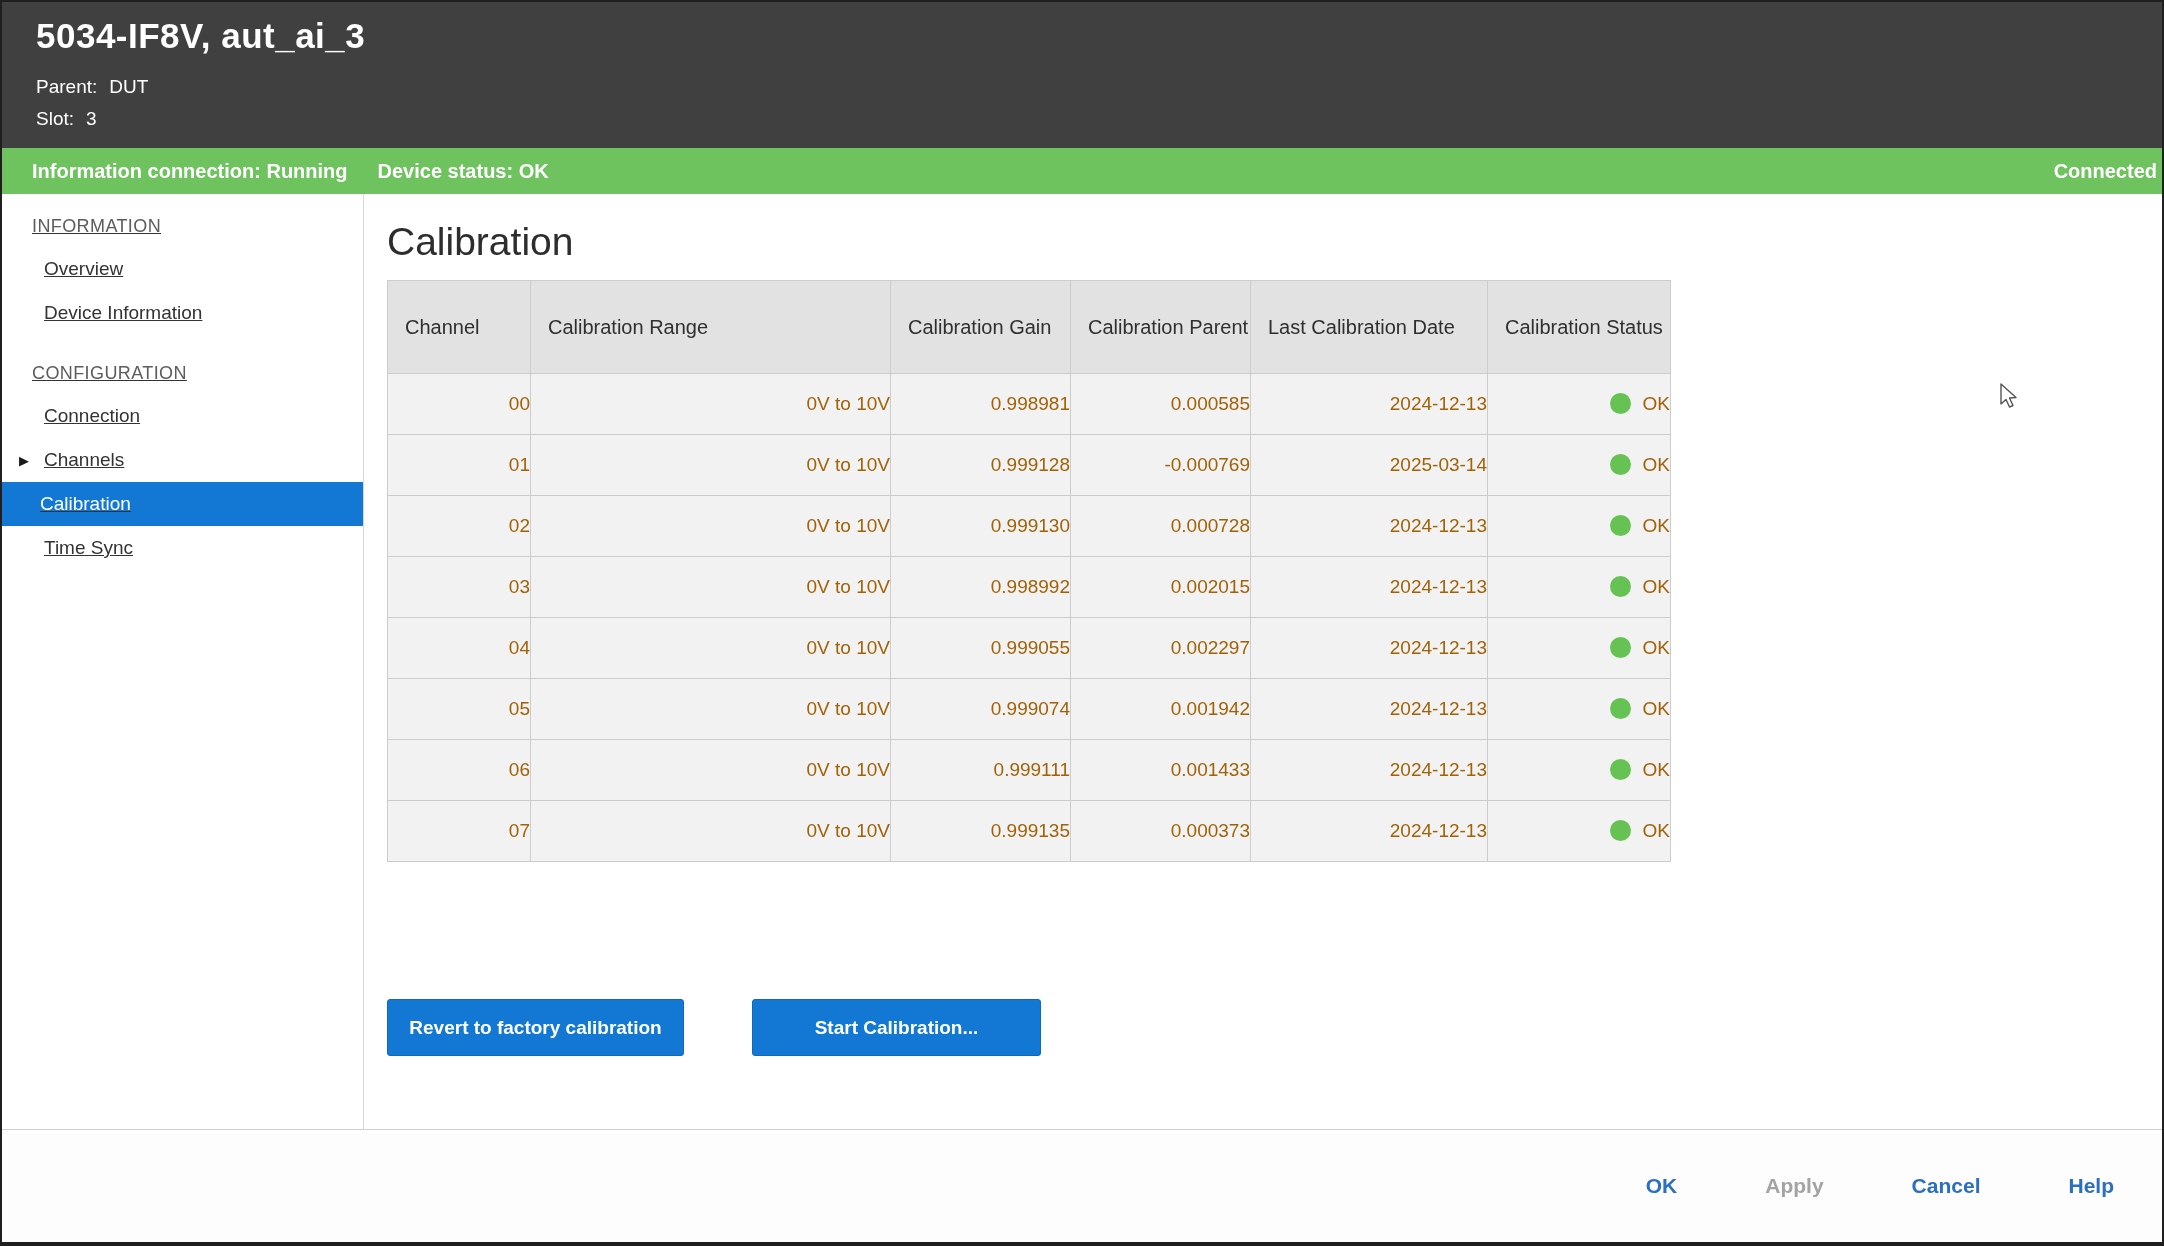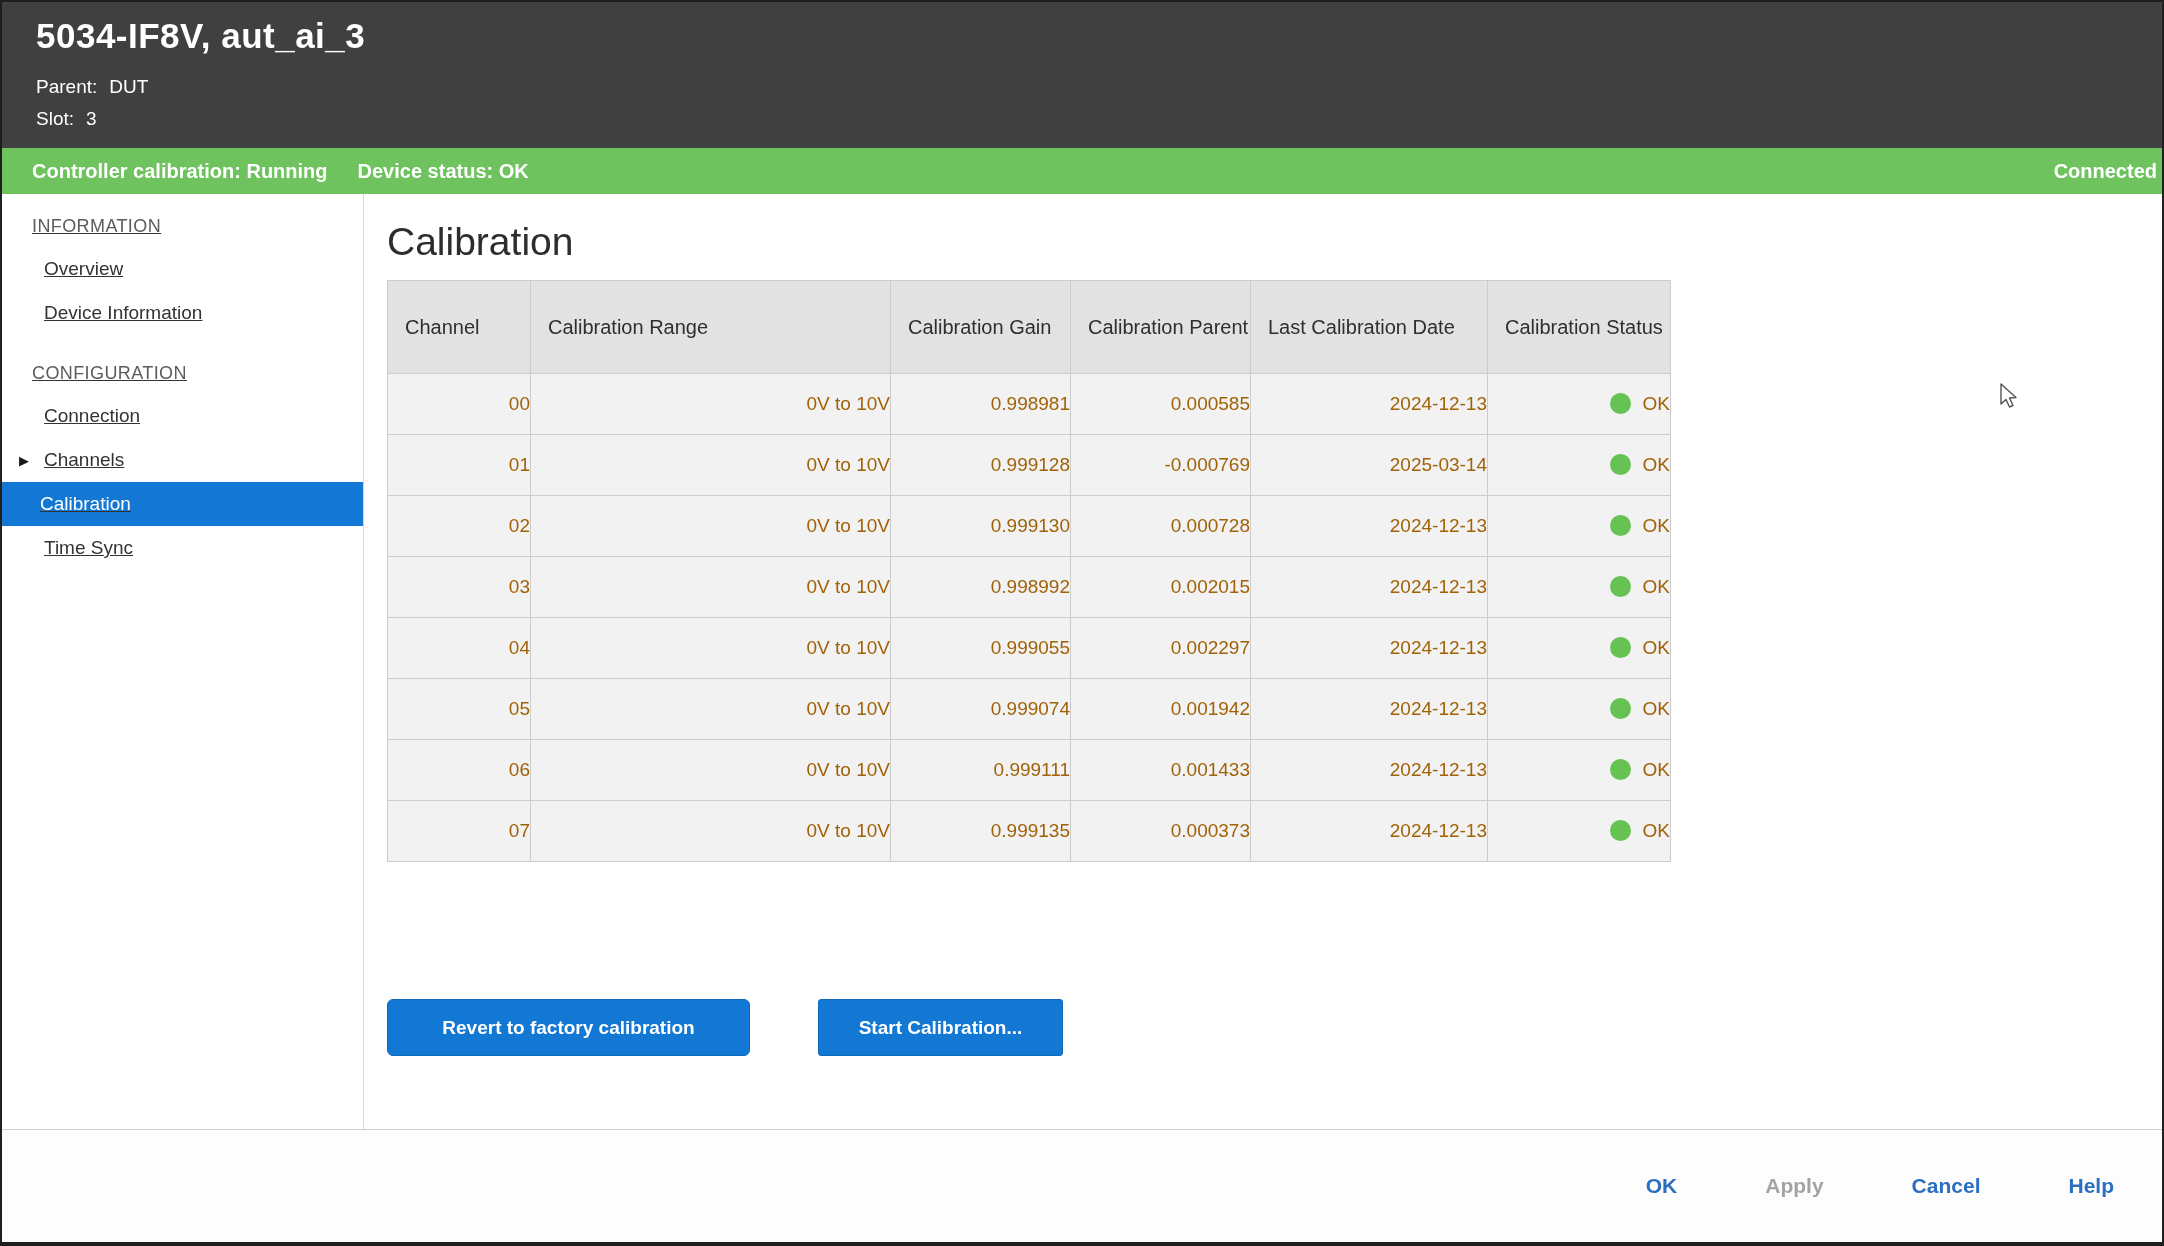--- a/index.html
+++ b/index.html
@@ -117,22 +117,22 @@
   
   .action-row { margin-top: 137px; display: flex; gap: 68px; }
   .action-btn {
     height: 57px; border: 1px solid #0f69bb; border-radius: 3px;
     background: #1278d4; color: #ffffff;
     font-family: "Liberation Sans", sans-serif;
     font-size: 19px; font-weight: bold;
     display: flex; align-items: center; justify-content: center;
     cursor: pointer;
   }
-  .btn-revert { width: 363px; border-radius: 6px; }
-  .btn-start  { width: 245px; }
+  .btn-revert { width: 297px; }
+  .btn-start  { width: 289px; }
 
   
   .footer {
     position: absolute; left: 0; right: 0; bottom: 0; height: 113px;
     background: #fdfdfd; border-top: 1px solid #cfcfcf;
     display: flex; align-items: center; justify-content: flex-end;
     gap: 88px; padding-right: 48px;
     font-size: 21px; font-weight: 600;
   }
   .footer .link-btn { color: #2a6fc0; cursor: pointer; background: none; border: none; font: inherit; }
@@ -151,21 +151,21 @@
     <div class="meta-line meta-parent">
       <span class="meta-label">Parent:</span><span>DUT</span>
     </div>
     <div class="meta-line meta-slot">
       <span class="meta-label">Slot:</span><span>3</span>
     </div>
   </div>
 
   <div class="statusbar">
     <div class="left-group">
-      <span>Controller calibration: Running</span>
+      <span>Information connection: Running</span>
       <span>Device status: OK</span>
     </div>
     <div class="spacer"></div>
     <span class="connected">Connected</span>
   </div>
 
   <div class="body-row">
 
     <div class="sidebar">
       <div class="side-section-label">INFORMATION</div>

